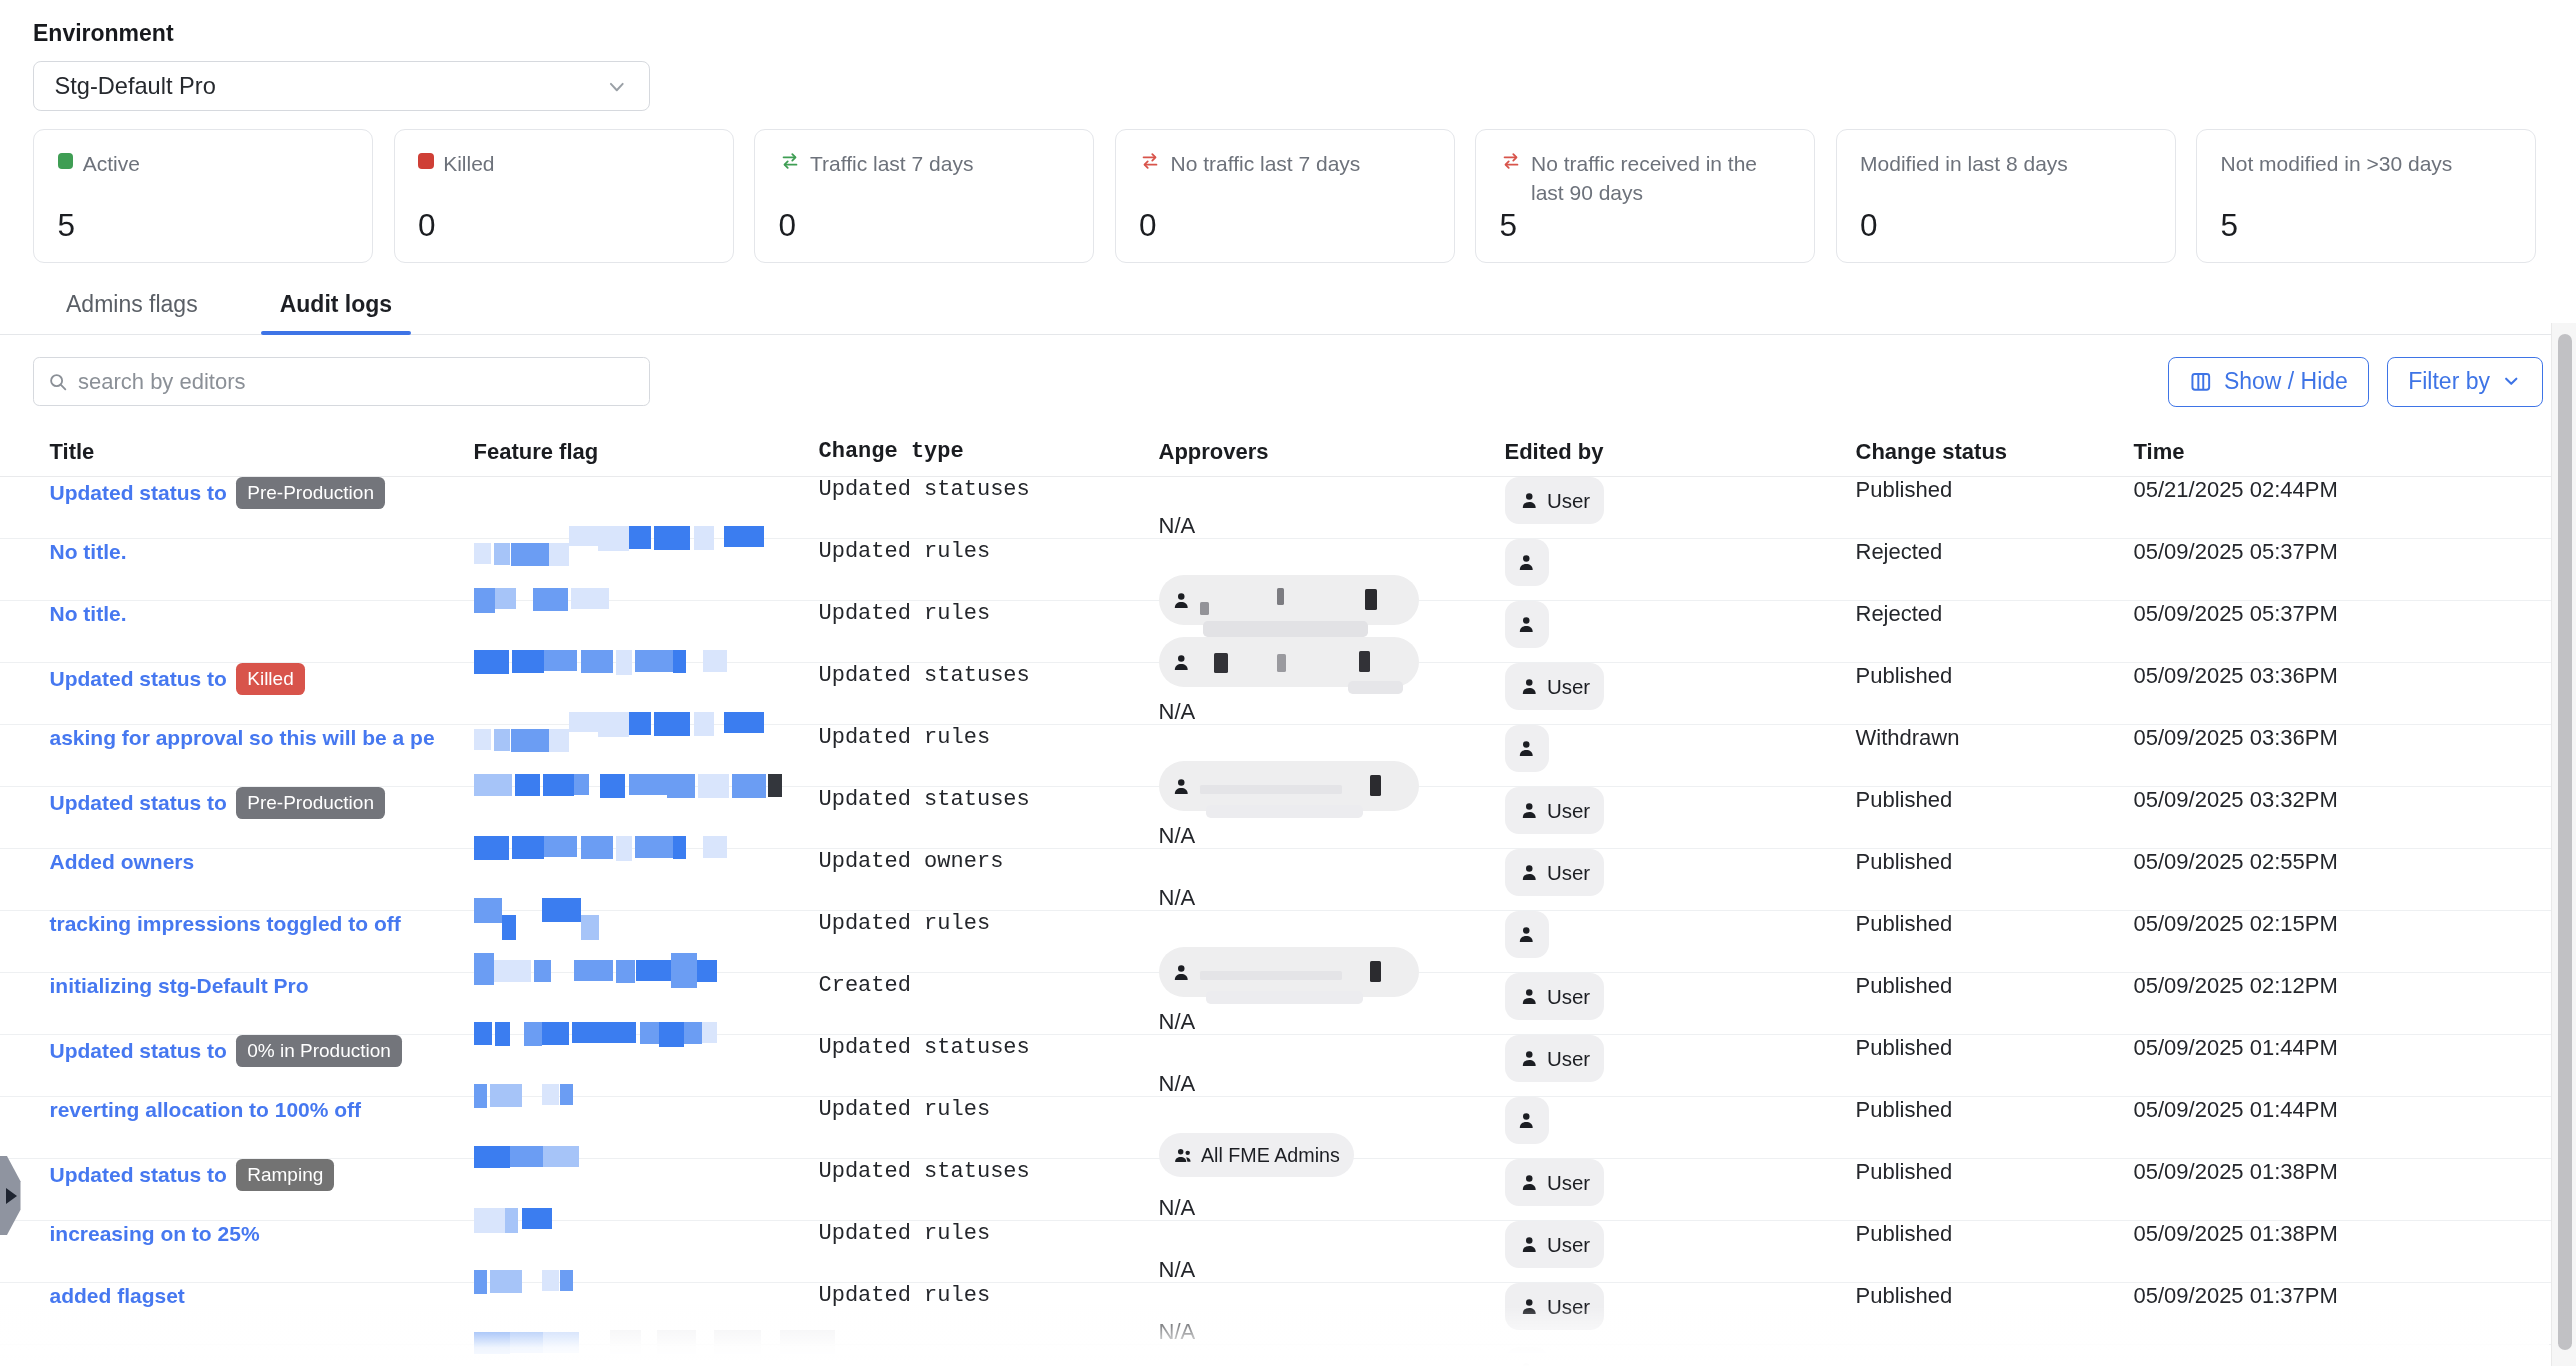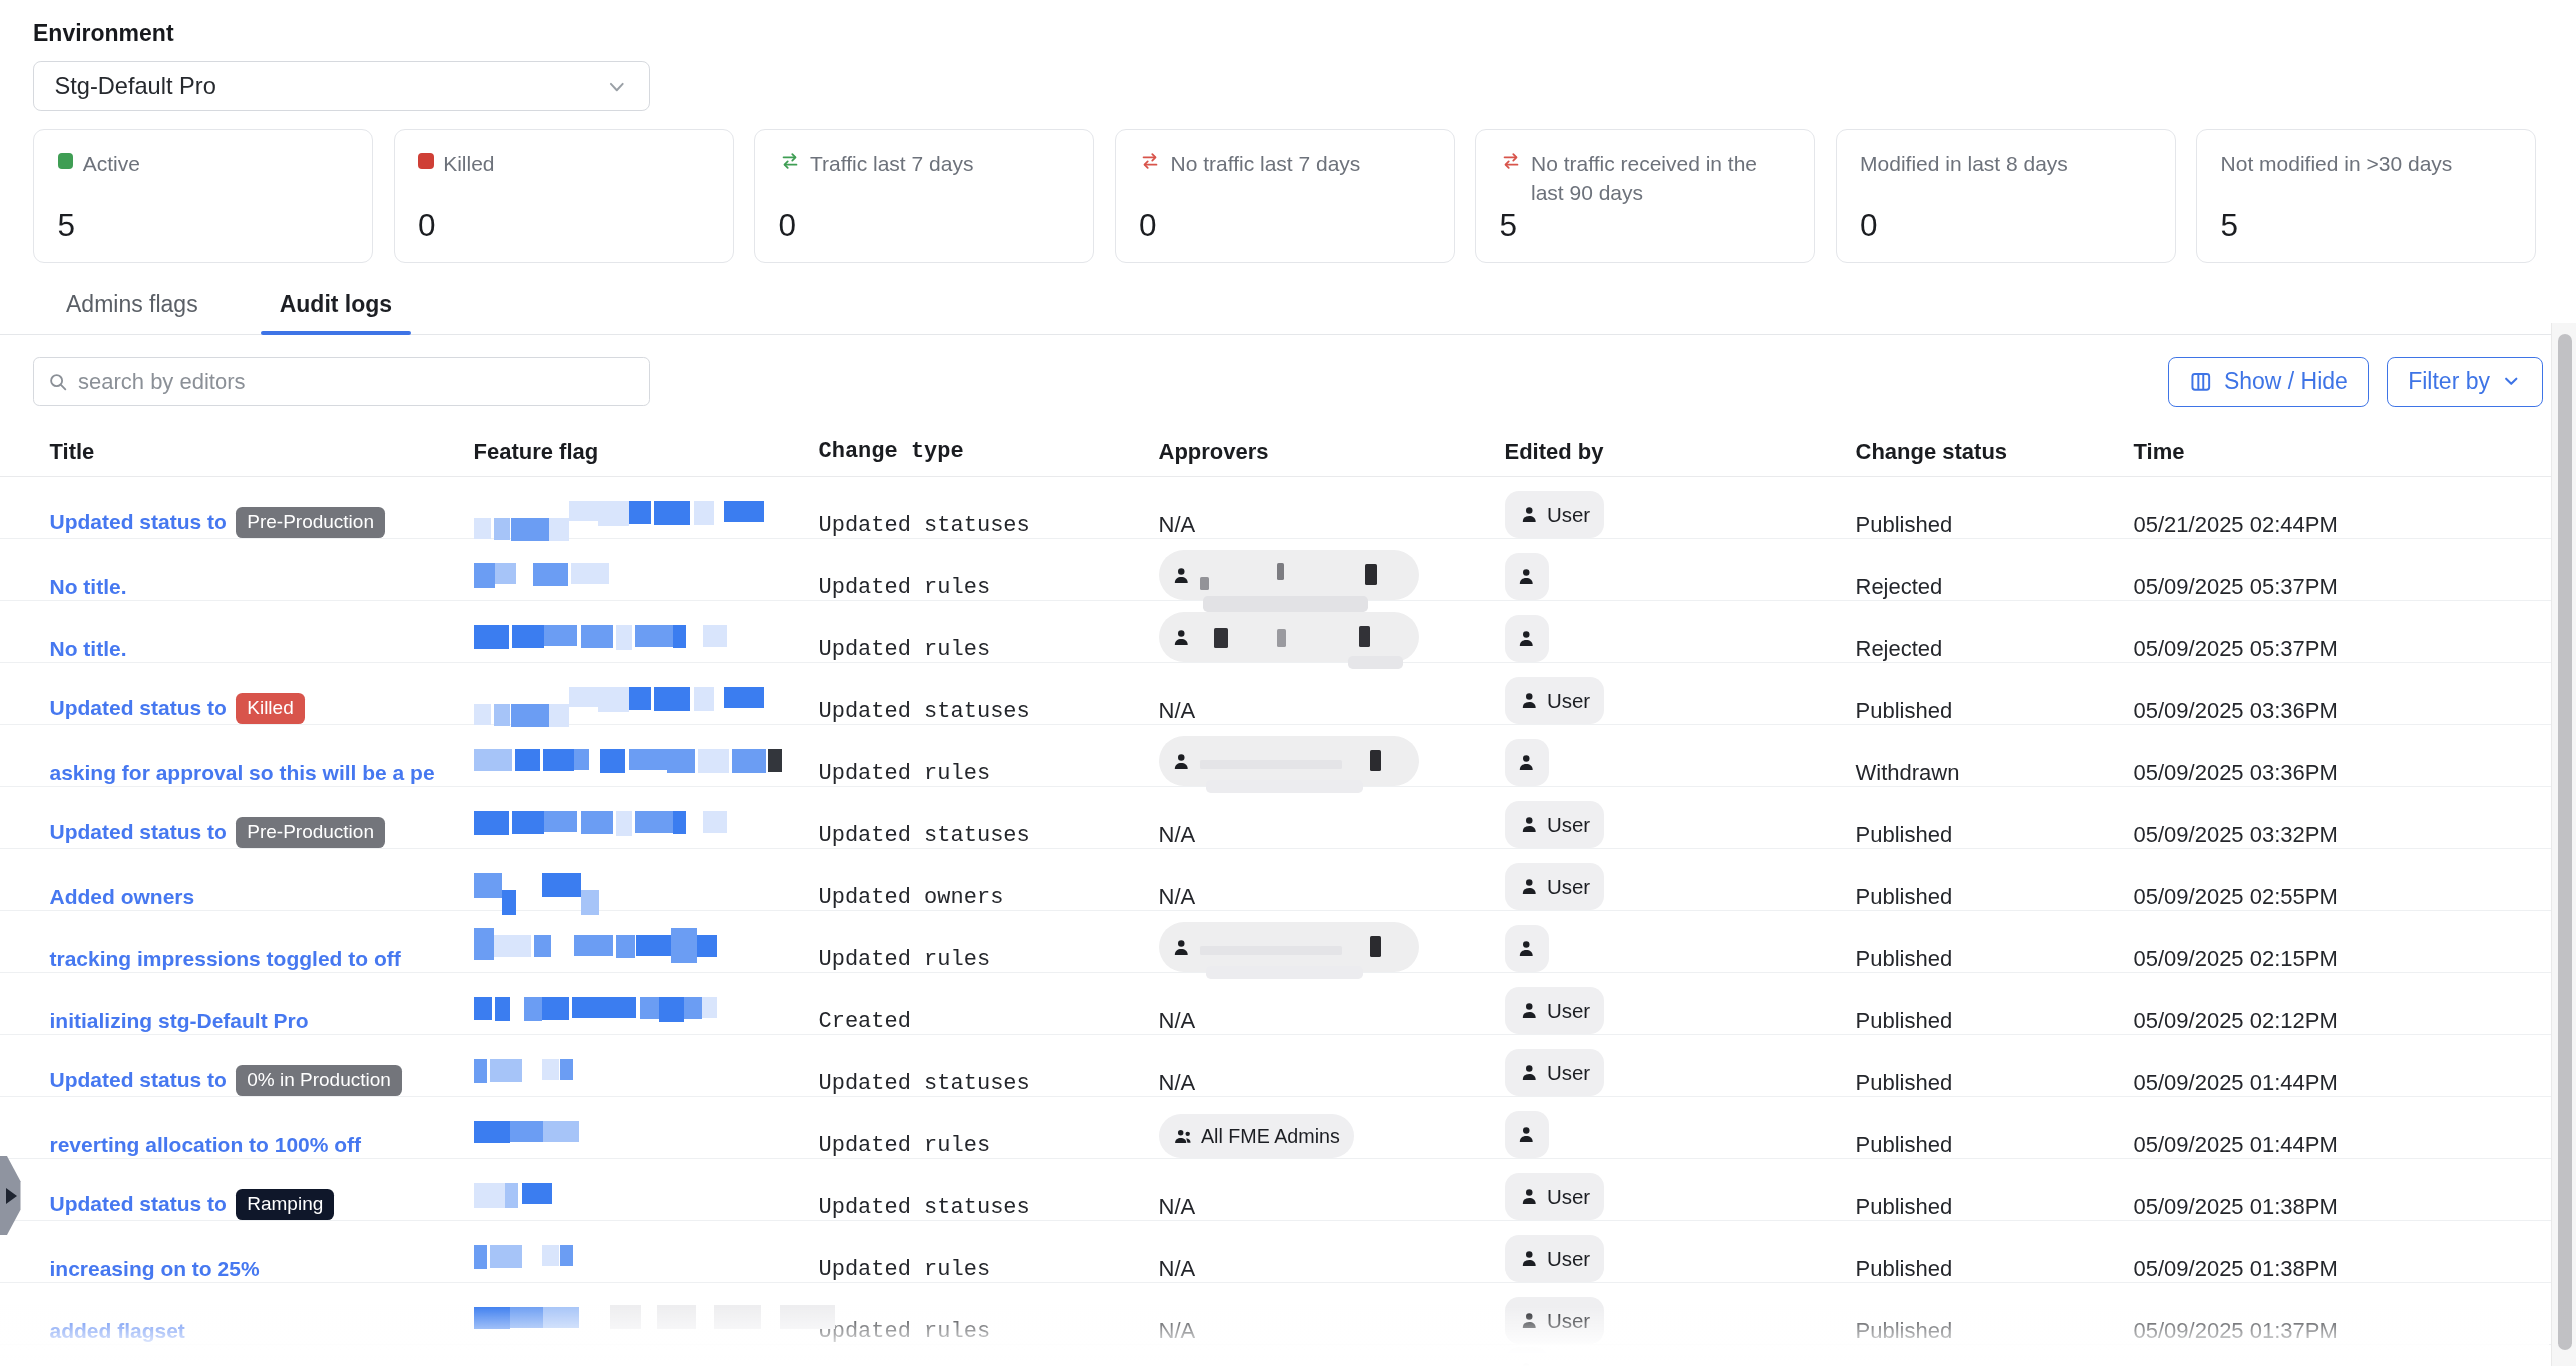--- a/index.html
+++ b/index.html
@@ -34,26 +34,26 @@
   .btn { height:50px; border:1.6px solid #3e74e6; color:#3e74e6; border-radius:7.9px; font-size:23px;
     display:flex; align-items:center; gap:11px; padding:0 20.5px; background:#fff; cursor:pointer; font-family:inherit; }
 
   .table { margin-top:20.5px; }
   .thead { display:flex; padding:0 33px; height:50px; align-items:center;
     border-bottom:1.6px solid #e9eaec; font-weight:700; font-size:22px; color:#1a1c20; }
   .c1{width:424px;padding-left:16.5px;flex:none;} .c2{width:345px;padding-left:16.5px;flex:none;}
   .c3{width:340px;padding-left:16.5px;flex:none;font-family:Liberation Mono, monospace;} .c4{width:346px;padding-left:16.5px;flex:none;}
   .c5{width:351px;padding-left:16.5px;flex:none;} .c6{width:278px;padding-left:16.5px;flex:none;}
   .c7{flex:1;padding-left:16.5px;}
-  .row { display:flex; padding:0 33px; height:62px; align-items:flex-end; border-bottom:1.6px solid #eef0f2; font-size:22px; }
+  .row { display:flex; padding:0 33px; height:62px; align-items:flex-start; border-bottom:1.6px solid #eef0f2; font-size:22px; }
   .row .cell { overflow:hidden; white-space:nowrap; }
   .row .cell.c2, .row .cell.c4 { overflow:visible;margin-top:36px; }
   .title-link { color:#4678f0; font-weight:700; font-size:21px; text-decoration:none; display:inline-flex; align-items:center; gap:9.4px; }
   .badge { font-size:19px; font-weight:400; color:#fff; padding:4.7px 11px; border-radius:6.3px; white-space:nowrap; }
-  .badge-gray { background:#73757b; } .badge-red { background:#d8544b; } .badge-blue { background:#0f172a; }
+  .badge-gray { background:#73757b; } .badge-red { background:#d8544b; } .badge-blue { background:#737373; }
 
   .flagpat { position:relative; height:50px; }
   .flagpat .blk { position:absolute; }
 
   .pill { background:#efeff1; border-radius:14px; height:47px; display:inline-flex; align-items:center; gap:7.9px;
     padding:0 14px; font-size:20.5px; color:#1c1e23; }
   .pill.icon-only { width:44px; justify-content:center; padding:0; }
   .apill { position:relative; background:#eeeeef; border-radius:25px; height:50px; width:260px;
     display:inline-flex; align-items:center; padding-left:12.6px; }
   .apill .ablk { position:absolute; border-radius:1.6px; }

